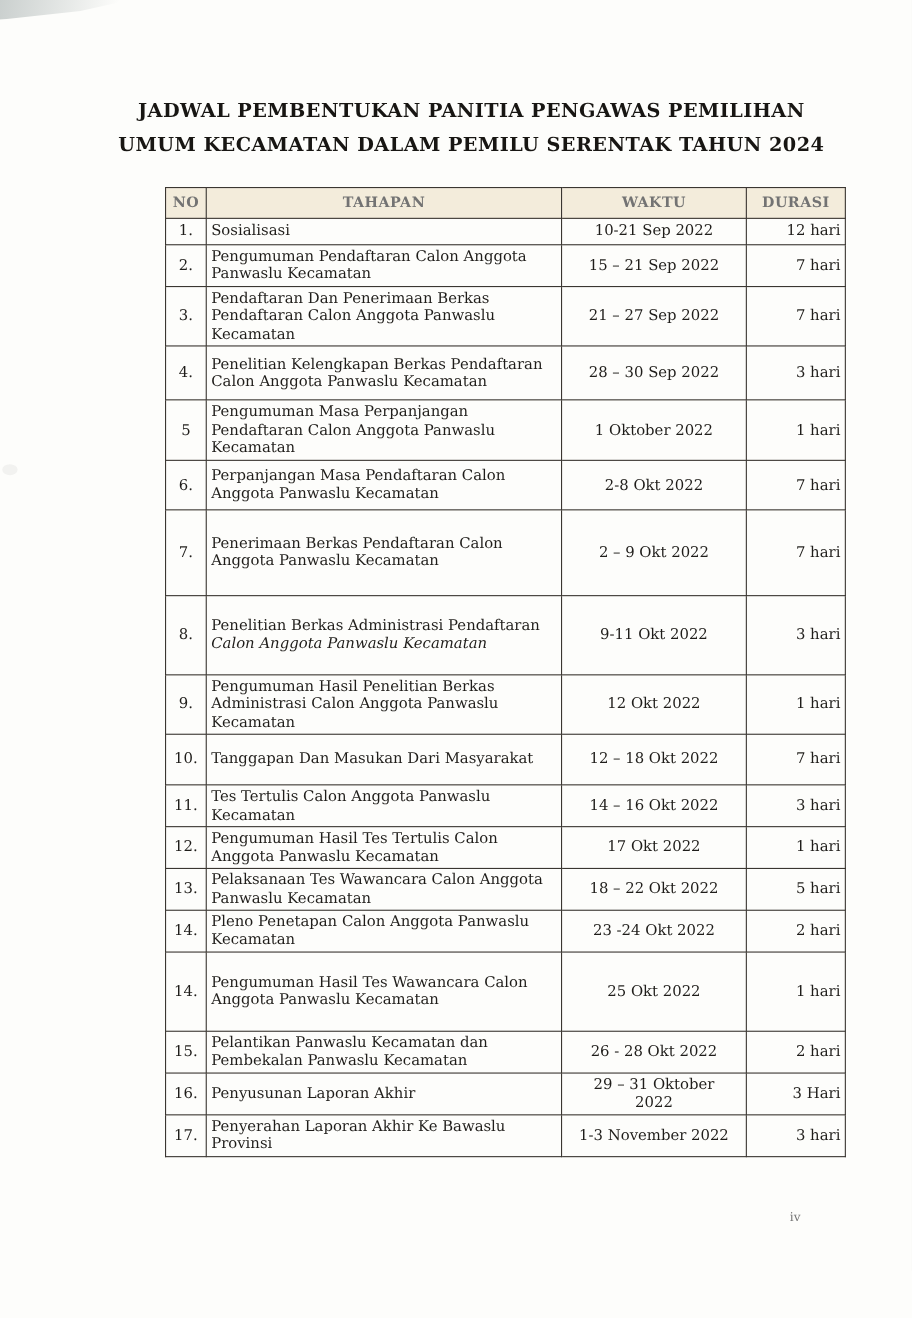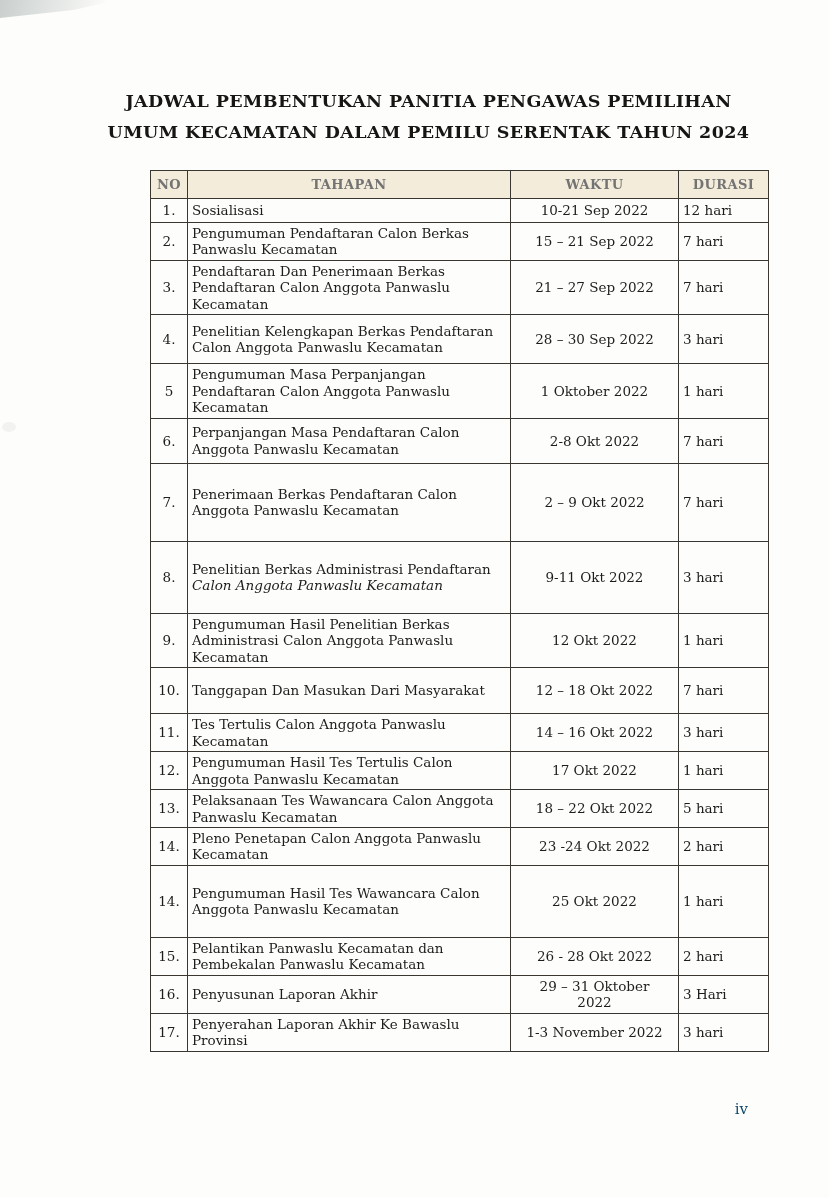--- a/index.html
+++ b/index.html
@@ -72,30 +72,30 @@
     font-size: 13px;
     letter-spacing: 0.4px;
     text-align: center;
     height: 28px;
     color: #737373;
   }
   td.cell-no { text-align: center; }
   td.cell-tahapan { text-align: left; padding-left: 8px; padding-right: 6px; }
   td.cell-tahapan em { font-style: italic; }
   td.cell-waktu { text-align: center; white-space: pre-line; }
-  td.cell-durasi { text-align: left; }
+  td.cell-durasi { text-align: right; }
   td.va-top { vertical-align: top; padding-top: 5px; }
   td.va-bottom { vertical-align: bottom; padding-bottom: 16px; }
   .page-number {
     position: absolute;
     left: 718px; top: 1100px;
     width: 30px;
-    text-align: right;
-    font-size: 15px;
-    color: #0c4a6e;
+    text-align: left;
+    font-size: 11px;
+    color: #737373;
   }
 </style>
 </head>
 <body>
 
 <div class="page">
 
   <div class="corner-artifact"></div>
   <div class="edge-smudge"></div>
 
@@ -121,21 +121,21 @@
     </thead>
     <tbody>
         <tr style="height: 24px;">
           <td class="cell-no">1.</td>
           <td class="cell-tahapan">Sosialisasi</td>
           <td class="cell-waktu">10-21 Sep 2022</td>
           <td class="cell-durasi">12 hari</td>
         </tr>
         <tr style="height: 34px;">
           <td class="cell-no">2.</td>
-          <td class="cell-tahapan">Pengumuman Pendaftaran Calon Berkas Panwaslu Kecamatan</td>
+          <td class="cell-tahapan">Pengumuman Pendaftaran Calon Anggota Panwaslu Kecamatan</td>
           <td class="cell-waktu">15 – 21 Sep 2022</td>
           <td class="cell-durasi">7 hari</td>
         </tr>
         <tr style="height: 51px;">
           <td class="cell-no">3.</td>
           <td class="cell-tahapan">Pendaftaran Dan Penerimaan Berkas Pendaftaran Calon Anggota Panwaslu Kecamatan</td>
           <td class="cell-waktu va-top">21 – 27 Sep 2022</td>
           <td class="cell-durasi">7 hari</td>
         </tr>
         <tr style="height: 49px;">

